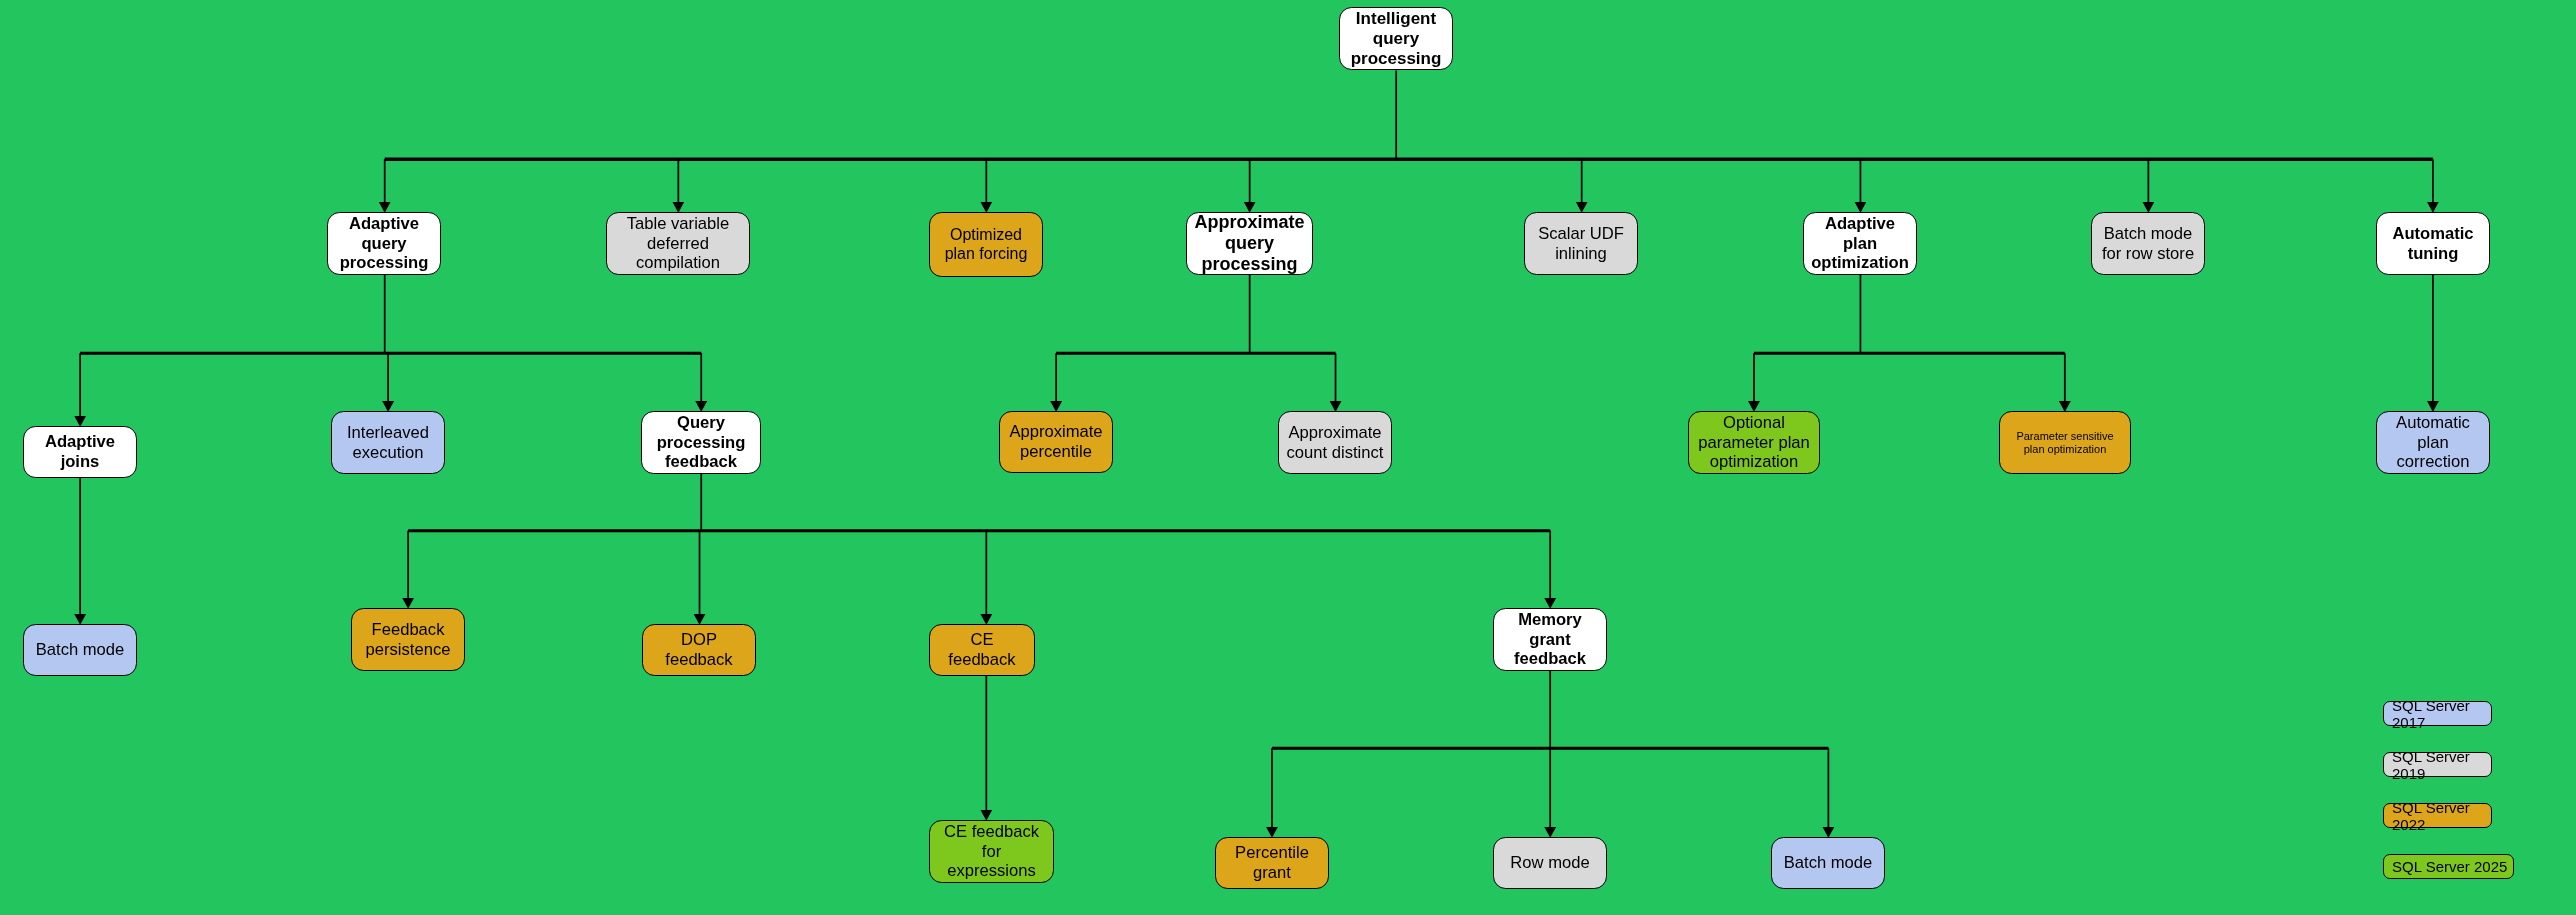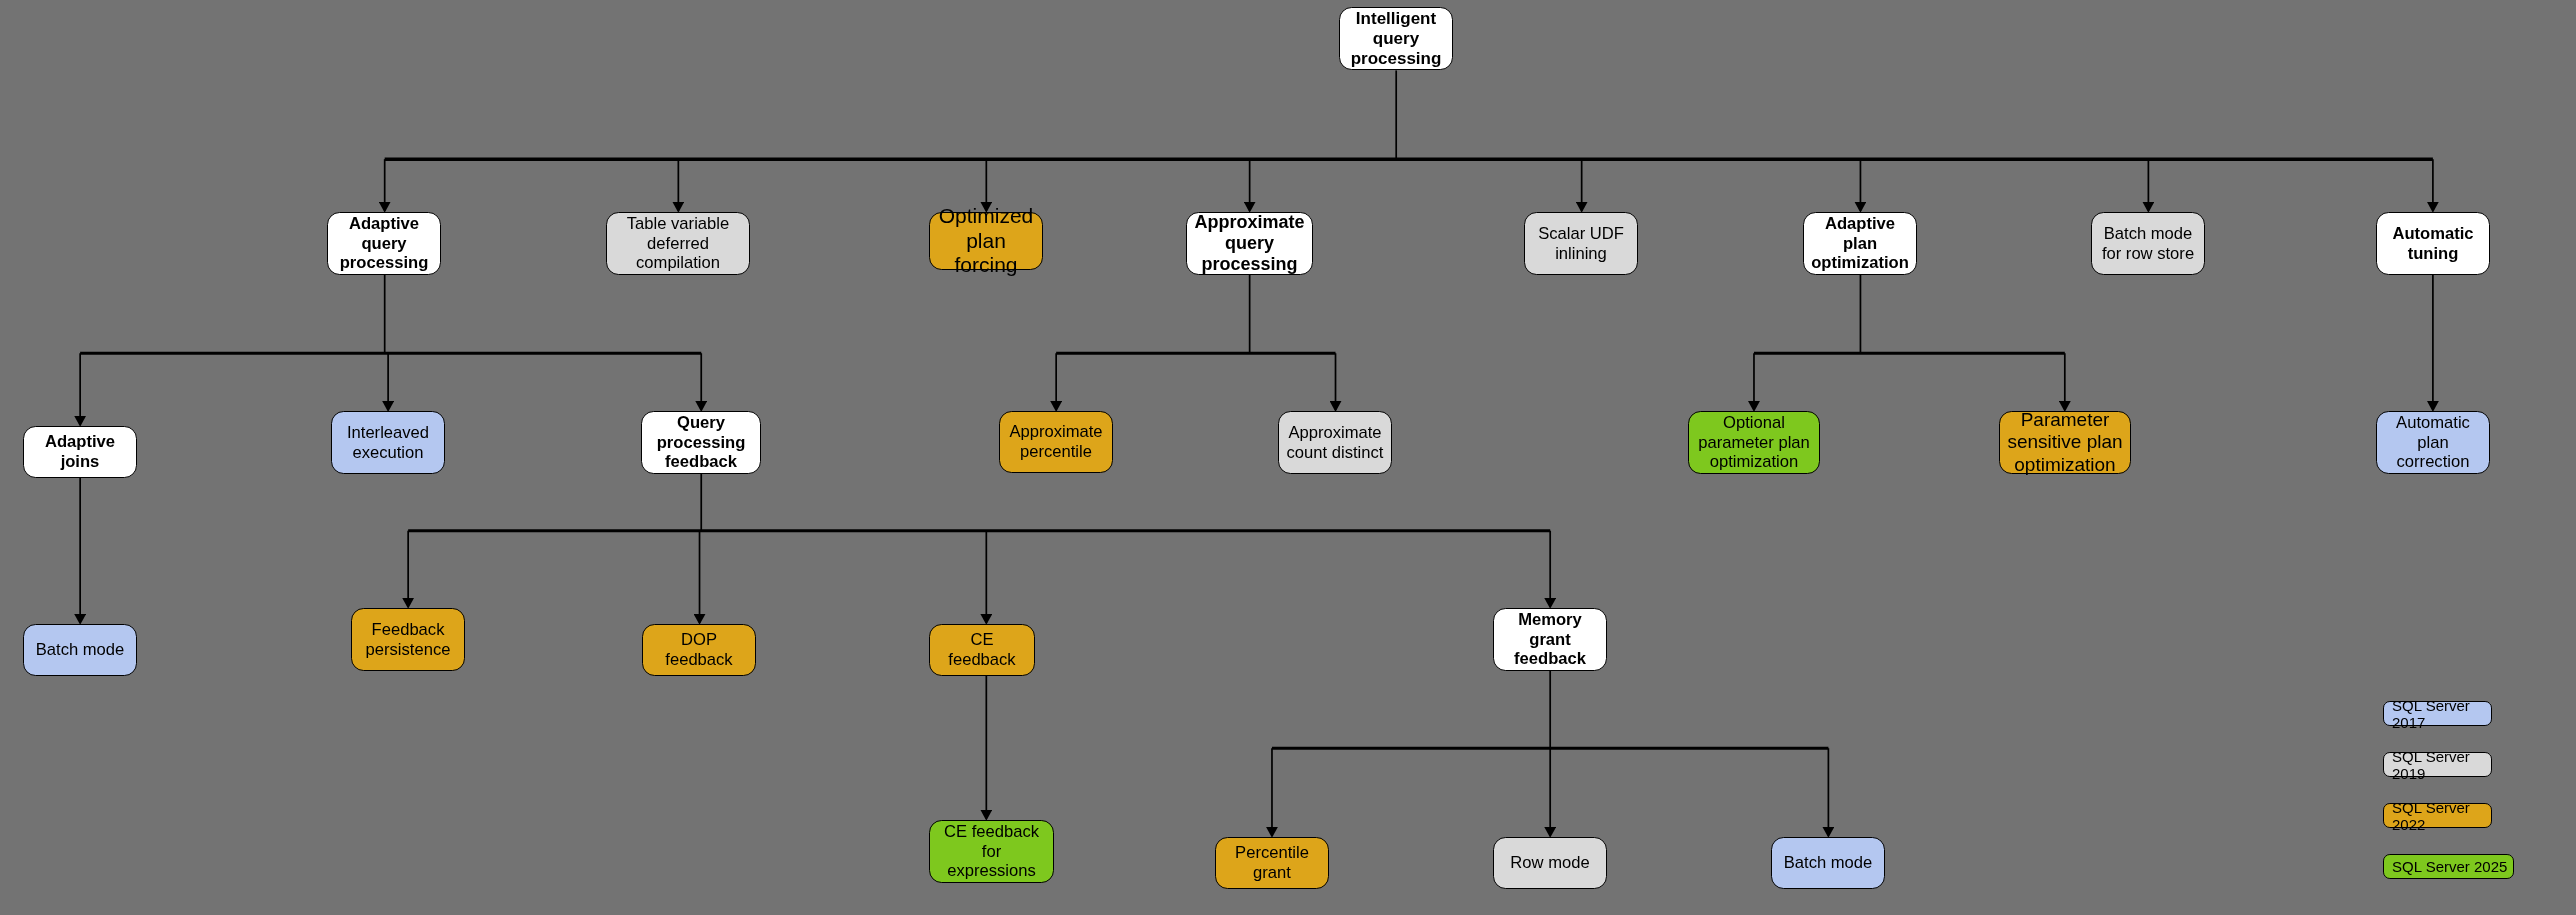--- a/index.html
+++ b/index.html
@@ -4,21 +4,21 @@
 <style>
   html, body {
     margin: 0;
     padding: 0;
     background: #ffffff;
   }
   #canvas {
     position: relative;
     width: 2576px;
     height: 916px;
-    background: #737373;
+    background: #22c55e;
     overflow: hidden;
     font-family: "Liberation Sans", sans-serif;
   }
   #edges {
     position: absolute;
     left: 0;
     top: 0;
     width: 2576px;
     height: 916px;
     pointer-events: none;
@@ -112,21 +112,21 @@
   <div id="nodes-layer">
       <div class="node fill-white bold" style="left: 1339px; top: 7.4px; width: 114px; height: 63px; font-size: 17px;">
         <span>Intelligent query processing</span>
       </div>
       <div class="node fill-white bold" style="left: 327px; top: 212px; width: 114px; height: 63px; font-size: 16.6px;">
         <span>Adaptive query processing</span>
       </div>
       <div class="node fill-gray" style="left: 606px; top: 212px; width: 144px; height: 63px; font-size: 16.6px;">
         <span>Table variable deferred compilation</span>
       </div>
-      <div class="node fill-orange" style="left: 929px; top: 212px; width: 114px; height: 58px; font-size: 21px;">
+      <div class="node fill-orange" style="left: 929px; top: 212px; width: 114px; height: 65px; font-size: 16px;">
         <span>Optimized plan forcing</span>
       </div>
       <div class="node fill-white bold" style="left: 1186px; top: 212px; width: 127px; height: 63px; font-size: 18px;">
         <span>Approximate query processing</span>
       </div>
       <div class="node fill-gray" style="left: 1524px; top: 212px; width: 114px; height: 63px; font-size: 16.6px;">
         <span>Scalar UDF inlining</span>
       </div>
       <div class="node fill-white bold" style="left: 1803px; top: 212px; width: 114px; height: 63px; font-size: 16.6px;">
         <span>Adaptive plan optimization</span>
@@ -148,21 +148,21 @@
       </div>
       <div class="node fill-orange" style="left: 999px; top: 411px; width: 114px; height: 62px; font-size: 16.6px;">
         <span>Approximate percentile</span>
       </div>
       <div class="node fill-gray" style="left: 1278px; top: 411px; width: 114px; height: 63px; font-size: 16.6px;">
         <span>Approximate count distinct</span>
       </div>
       <div class="node fill-green" style="left: 1688px; top: 411px; width: 132px; height: 63px; font-size: 16.6px;">
         <span>Optional parameter plan optimization</span>
       </div>
-      <div class="node fill-orange" style="left: 1999px; top: 411px; width: 132px; height: 63px; font-size: 19px;">
+      <div class="node fill-orange" style="left: 1999px; top: 411px; width: 132px; height: 63px; font-size: 11px;">
         <span>Parameter sensitive plan optimization</span>
       </div>
       <div class="node fill-blue" style="left: 2376px; top: 411px; width: 114px; height: 63px; font-size: 16.6px;">
         <span>Automatic plan correction</span>
       </div>
       <div class="node fill-blue" style="left: 23px; top: 624px; width: 114px; height: 52px; font-size: 16.6px;">
         <span>Batch mode</span>
       </div>
       <div class="node fill-orange" style="left: 351px; top: 608px; width: 114px; height: 63px; font-size: 16.6px;">
         <span>Feedback persistence</span>

